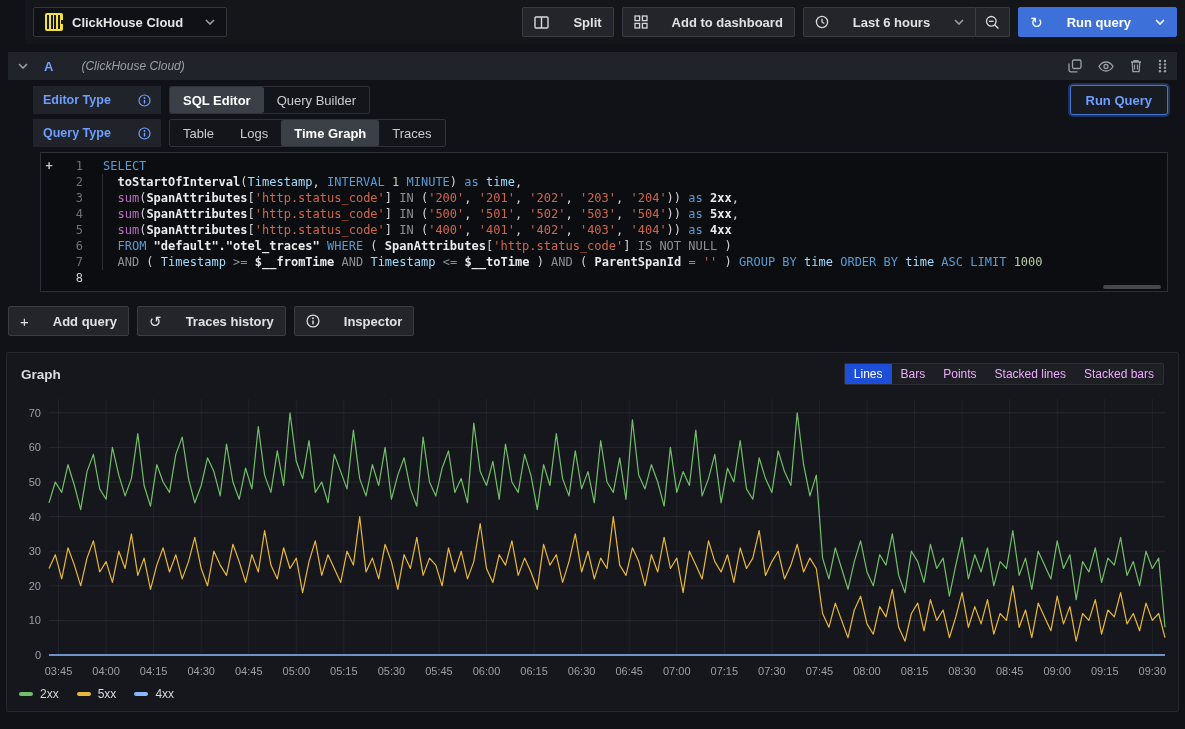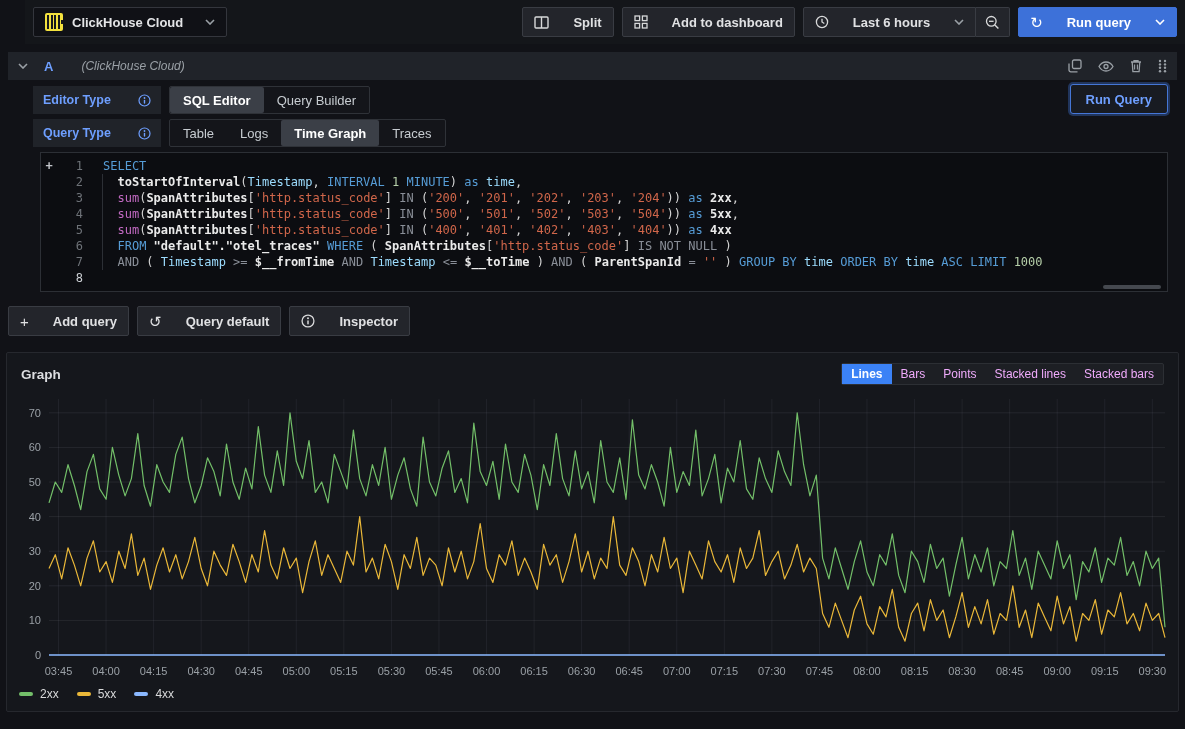--- a/index.html
+++ b/index.html
@@ -32,21 +32,21 @@
   
   .query-section { margin:8px 8px 0; }
   .qrow-header { height:28px; background:#202329; display:flex; align-items:center; padding:0 10px; }
   .collapse-chev { color:#9aa0a6; margin-right:4px; background:none; border:none; display:flex; }
   .refid { color:#6e9fff; font-weight:700; font-size:13px; margin-left:12px; }
   .ds-note { color:#9aa0a6; font-style:italic; font-size:12px; margin-left:28px; }
   .qrow-icons { margin-left:auto; display:flex; gap:16px; align-items:center; }
   .qrow-icons button { background:none; border:none; color:#9aa0a6; display:flex; padding:0; }
 
   .editor-body { padding:6px 0 0 16px; }
-  .opt-row { display:flex; align-items:flex-end; margin-bottom:5px; height:28px;padding-left:9px; }
+  .opt-row { display:flex; align-items:center; margin-bottom:5px; height:28px;padding-left:9px; }
   .chip { background:#202329; height:28px; display:flex; align-items:center; padding:0 10px;
     color:#6e9fff; font-size:12.5px; font-weight:600; width:128px; justify-content:space-between; flex:none; }
   .chip .info { display:flex; }
   .segmented { margin-left:8px; display:flex; align-items:stretch; border:1px solid #2f3238;
     border-radius:2px; background:#14151a; height:28px; }
   .seg-item { border:none; background:transparent; color:#c7ccd1; font-size:13px; padding:0 13px; border-radius:2px; }
   .seg-item.sel { background:#3b3f47; color:#fff; font-weight:700; }
   .runquery-editor { margin-left:auto; margin-right:9px; height:30px; padding:0 15px;
     color:#6e9fff; font-weight:700; font-size:13px; background:#181b22;
     border:1px solid #4576d6; border-radius:3px; box-shadow:0 0 0 2px #21355c; }
@@ -65,21 +65,21 @@
   .tk-n{color:#b5cea8;} .tk-i{color:#eaeaea;font-weight:700;} .tk-m{color:#c36ac3;} .tk-p{color:#d4d4d4;}
 
   .actions-row { display:flex; gap:8px; margin-top:14px; }
 
   
   .graph-panel { margin:16px 6px 0; border:1px solid #26282e; background:#15171c; border-radius:2px; }
   .panel-header { display:flex; align-items:center; padding:10px 14px 2px; }
   .panel-title { font-size:13.5px; font-weight:600; color:#dcdde0; }
   .modes { margin-left:auto; display:flex; border:1px solid #2c2f34; background:#1d1f24; border-radius:2px; }
   .mode-item { height:20px; padding:0 9px; font-size:12px; color:#f0abfc; background:transparent; border:none; }
-  .mode-item.sel { background:#3b82f6; color:#fff; font-weight:700; }
+  .mode-item.sel { background:#1d4ed8; color:#fff; font-weight:400; }
   #chart-svg { display:block; margin:2px 8px 0; }
   .legend { display:flex; gap:18px; padding:0 12px 10px; align-items:center; }
   .legend-item { display:flex; gap:7px; align-items:center; font-size:12px; color:#d8d9da; cursor:pointer; }
   .swatch { width:14px; height:4px; border-radius:2px; }
   svg text { font-family:"Liberation Sans", sans-serif; }
 </style>
 </head>
 <body>
 
 <div class="topbar">
@@ -263,21 +263,21 @@
     </div>
   </div>
 
   <div class="actions-row">
     <button class="tb-btn">
       <span class="icon uni">+</span>
       <span>Add query</span>
     </button>
     <button class="tb-btn">
       <span class="icon uni">↺</span>
-      <span>Query default</span>
+      <span>Traces history</span>
     </button>
     <button class="tb-btn">
       <span class="icon">
         <svg width="14" height="14" viewBox="0 0 13 13">
             <circle cx="6.5" cy="6.5" r="5.5" fill="none" stroke="#d8d9da" stroke-width="1.2"></circle>
             <circle cx="6.5" cy="4" r="0.9" fill="#d8d9da"></circle>
             <rect x="5.8" y="5.8" width="1.4" height="4" rx="0.7" fill="#d8d9da"></rect>
           </svg>
       </span>
       <span>Inspector</span>

